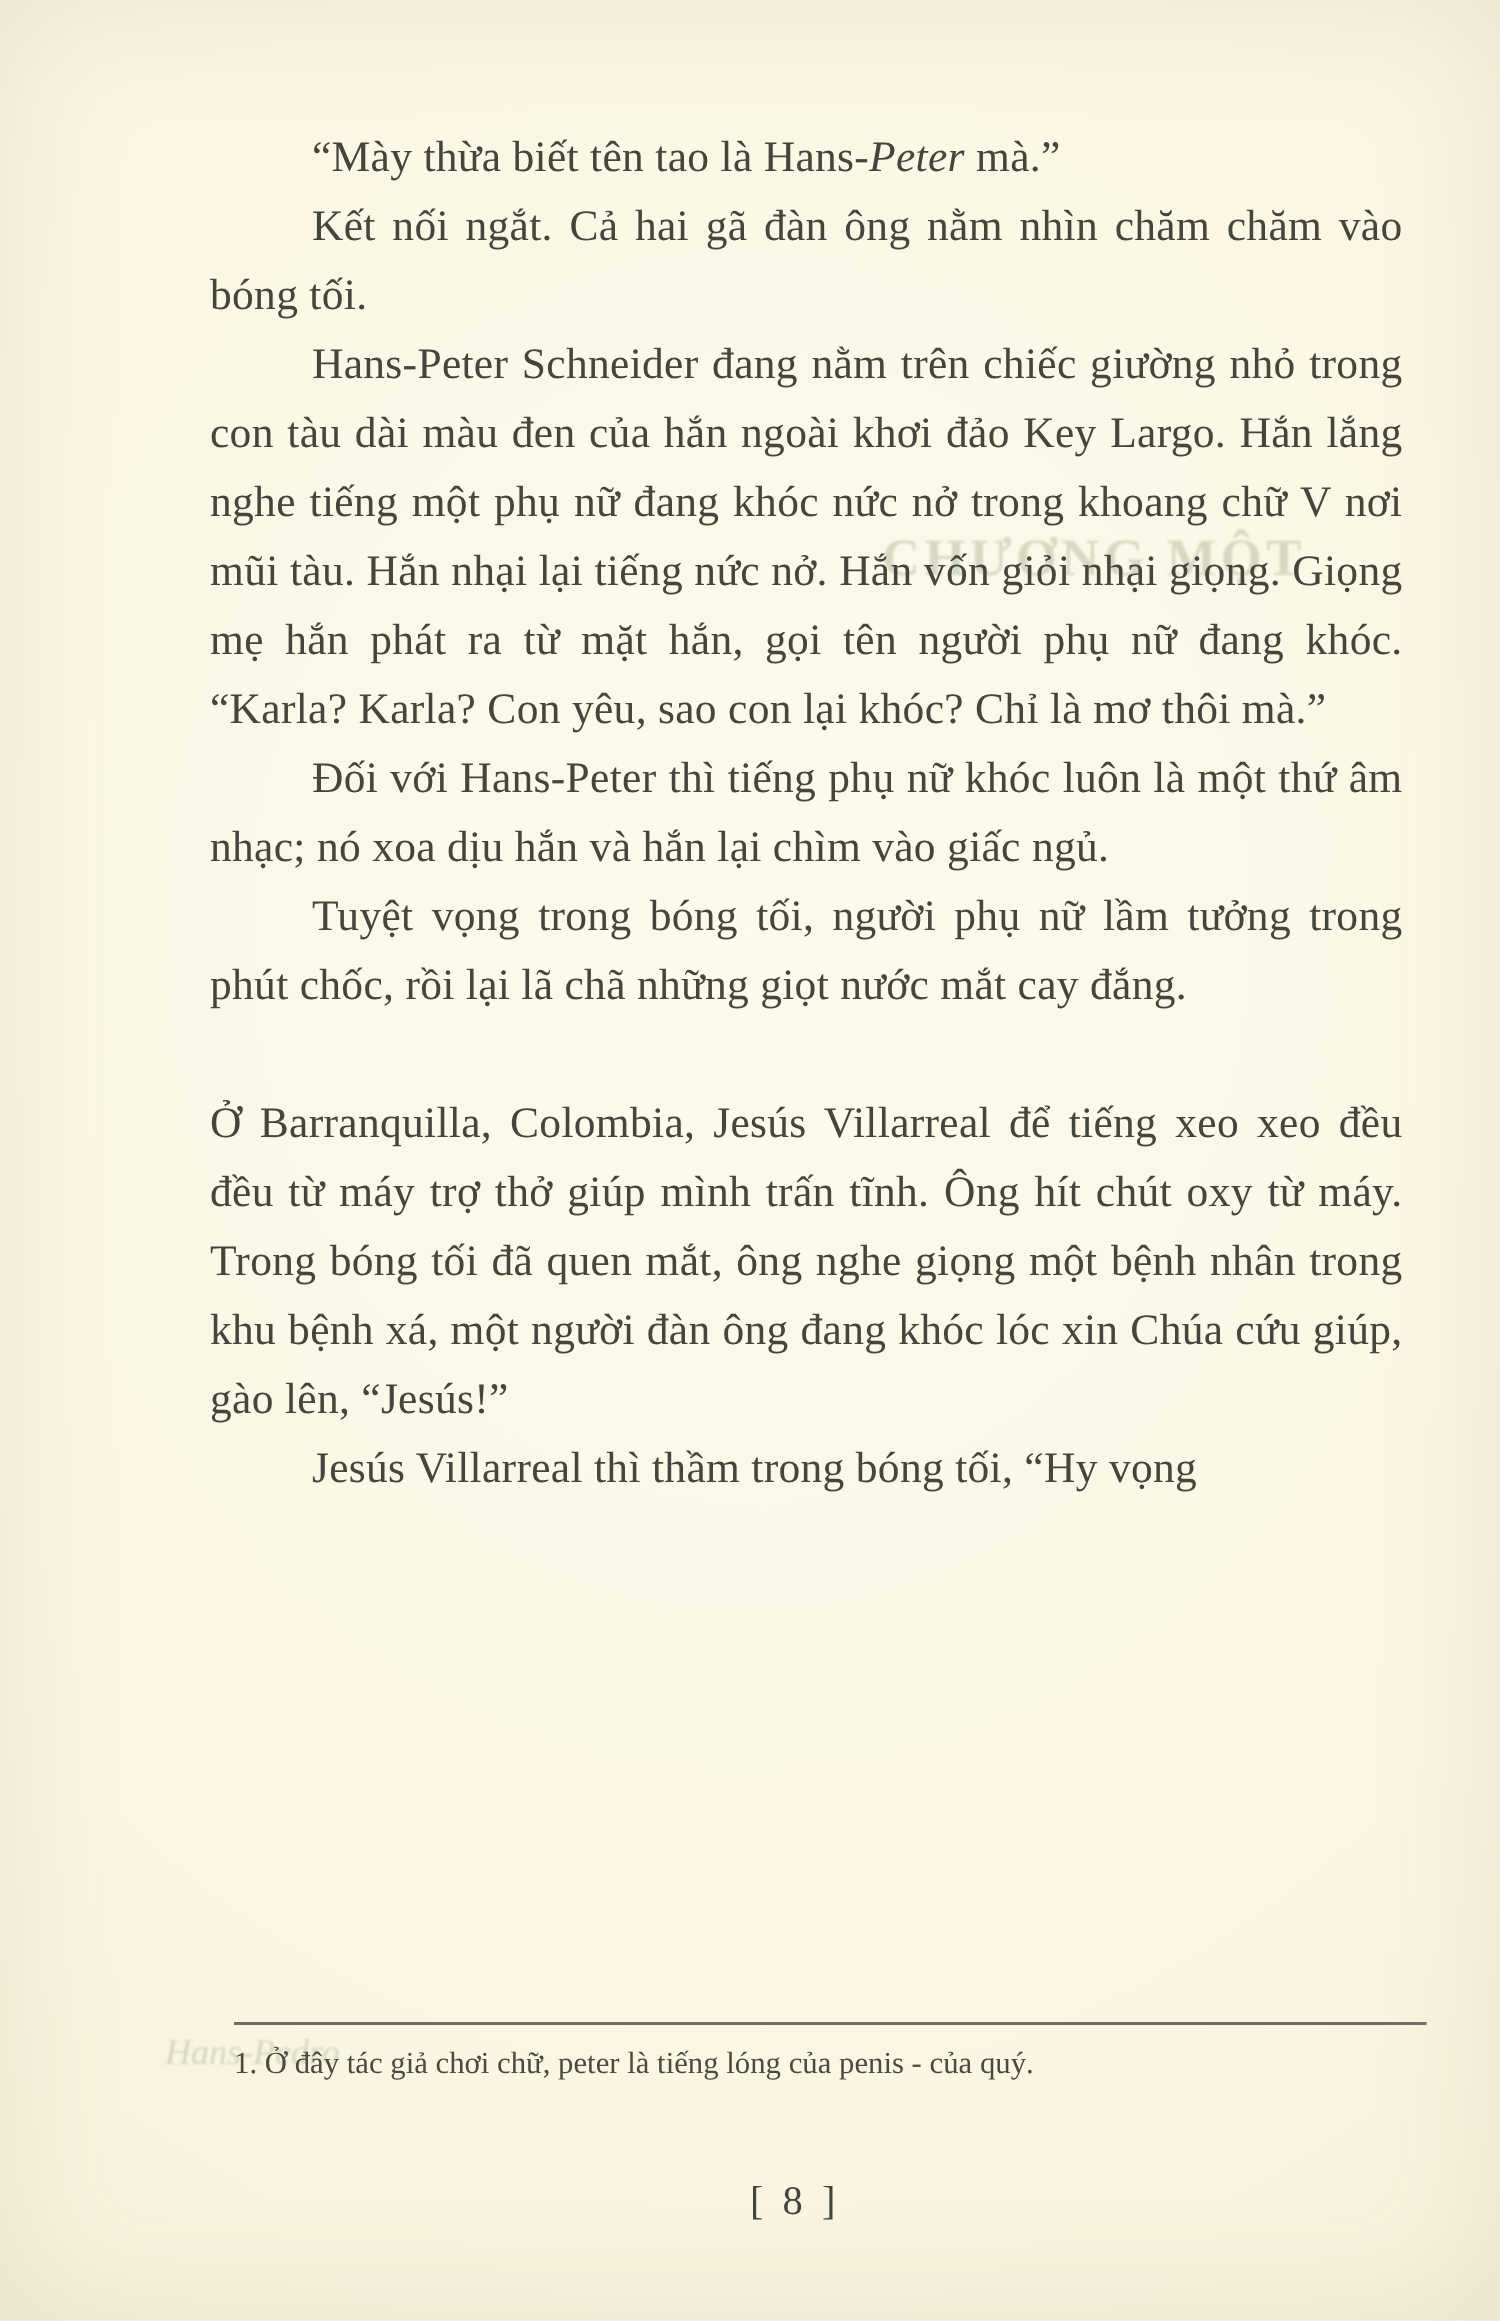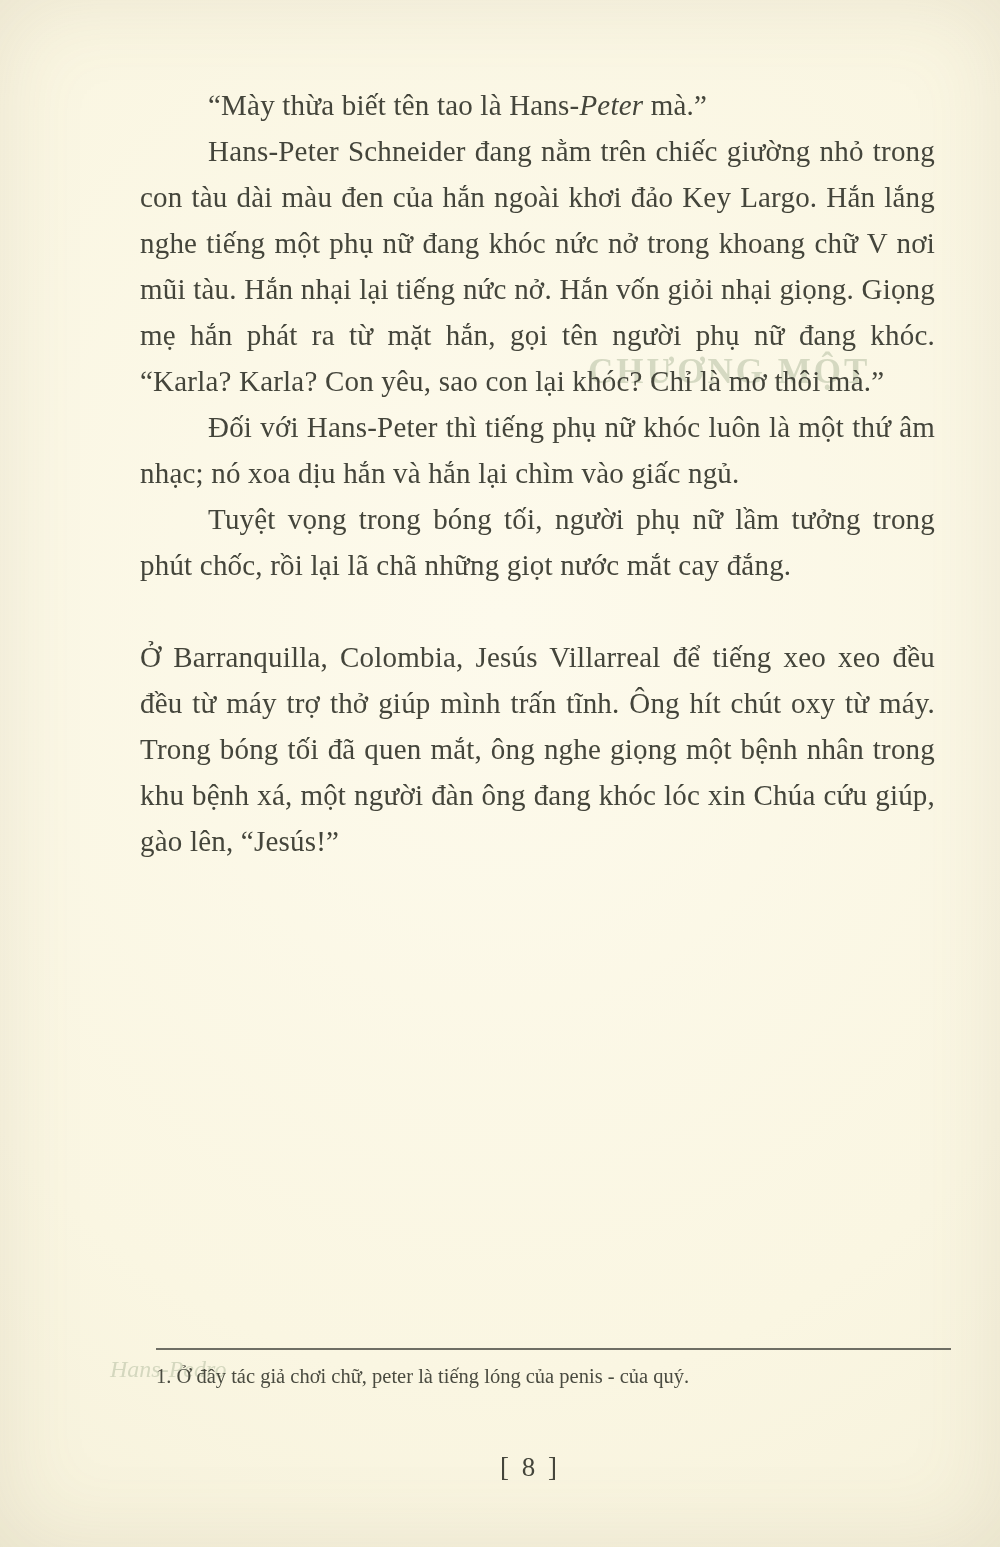--- a/index.html
+++ b/index.html
@@ -113,29 +113,31 @@
 <div class="page">
 
   <div class="ghost ghost-chapter">CHƯƠNG MỘT</div>
   <div class="ghost ghost-name">Hans-Pedro</div>
 
   <div class="text-block">
 
     <p class="indent"><span>“Mày thừa biết tên tao là Hans-</span><em>Peter</em><span> mà.”</span></p>
 
 
+    <p class="indent">Kết nối ngắt. Cả hai gã đàn ông nằm nhìn chăm chăm vào bóng tối.</p>
 
     <p class="indent">Hans-Peter Schneider đang nằm trên chiếc giường nhỏ trong con tàu dài màu đen của hắn ngoài khơi đảo Key Largo. Hắn lắng nghe tiếng một phụ nữ đang khóc nức nở trong khoang chữ V nơi mũi tàu. Hắn nhại lại tiếng nức nở. Hắn vốn giỏi nhại giọng. Giọng mẹ hắn phát ra từ mặt hắn, gọi tên người phụ nữ đang khóc. “Karla? Karla? Con yêu, sao con lại khóc? Chỉ là mơ thôi mà.”</p>
 
     <p class="indent">Đối với Hans-Peter thì tiếng phụ nữ khóc luôn là một thứ âm nhạc; nó xoa dịu hắn và hắn lại chìm vào giấc ngủ.</p>
 
     <p class="indent">Tuyệt vọng trong bóng tối, người phụ nữ lầm tưởng trong phút chốc, rồi lại lã chã những giọt nước mắt cay đắng.</p>
 
     <p class="section-start">Ở Barranquilla, Colombia, Jesús Villarreal để tiếng xeo xeo đều đều từ máy trợ thở giúp mình trấn tĩnh. Ông hít chút oxy từ máy. Trong bóng tối đã quen mắt, ông nghe giọng một bệnh nhân trong khu bệnh xá, một người đàn ông đang khóc lóc xin Chúa cứu giúp, gào lên, “Jesús!”</p>
 
+    <p class="indent">Jesús Villarreal thì thầm trong bóng tối, “Hy vọng</p>
 
   </div>
 
   <div class="footnote-area">
     <hr class="footnote-rule">
     <p class="footnote">1. Ở đây tác giả chơi chữ, peter là tiếng lóng của penis - của quý.</p>
   </div>
 
   <div class="page-number">[ 8 ]</div>
 

